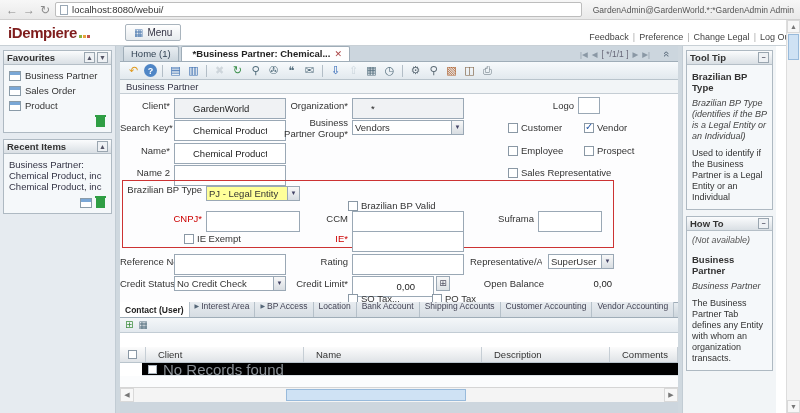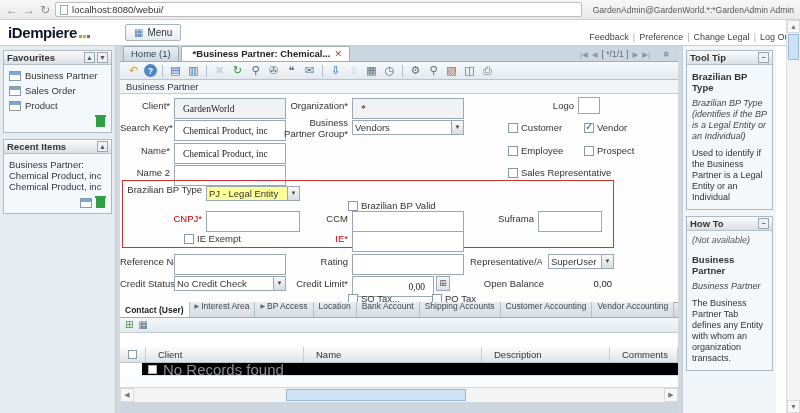--- a/index.html
+++ b/index.html
@@ -14,21 +14,21 @@
   .navbtn{color:#8b8b8b;font-size:12px;line-height:1;cursor:pointer;}
   .addrbar{flex:1;height:15px;background:#fff;border:1px solid #bdbdbd;border-radius:2px;
            display:flex;align-items:center;padding:0 4px;gap:4px;overflow:hidden;}
   .favicon{width:8px;height:10px;border:1px solid #9aa8b5;background:#fff;flex:none;}
   .url{font-size:9.5px;color:#333;white-space:nowrap;}
   .uinfo{font-size:8.5px;color:#555;white-space:nowrap;margin-left:6px;}
 
   
   .appheader{height:26px;background:#fff;border-bottom:1px solid #c8d0d6;display:flex;align-items:center;
              padding:0 8px;position:relative;}
-  .logo{font-size:15px;font-weight:bold;color:#0f172a;letter-spacing:-0.4px;display:flex;align-items:center;gap:2px;}
+  .logo{font-size:15px;font-weight:bold;color:#7f1d1d;letter-spacing:-0.4px;display:flex;align-items:center;gap:2px;}
   .logodots span{display:inline-block;width:3px;height:3px;margin-right:1px;}
   .menubtn{margin-left:34px;display:flex;align-items:center;gap:4px;padding:2px 8px;border:1px solid #a9b4bd;
            border-radius:2px;background:linear-gradient(#fff,#e7ebee);font-size:10px;color:#334;cursor:pointer;}
   .menuicon{color:#4e7bb0;font-size:10px;line-height:1;}
   .hlinks{position:absolute;right:8px;bottom:3px;font-size:9px;color:#444;display:flex;gap:4px;align-items:center;}
   .hlinks .sep{color:#aaa;}
   .hlinks .hlink{cursor:pointer;}
 
   
   .appbody{display:flex;height:367px;background:#fff;}
@@ -77,22 +77,22 @@
 
   
   .crumb{height:14px;background:#f2f5f7;border-bottom:1px solid #c5cdd4;font-size:9.5px;color:#334;
          padding:1px 0 0 6px;flex:none;}
 
   
   .form{position:relative;height:208px;background:#fdfdfe;overflow:hidden;flex:none;}
   .lbl{position:absolute;font-size:9.5px;color:#333;text-align:right;white-space:nowrap;line-height:11px;height:11px;}
   .lbl.wrap{white-space:normal;height:auto;}
   .lbl.red{color:var(--mand);}
-  .fld{position:absolute;height:21px;border:1px solid #9aa8b5;background:#fff;font-size:9.5px;padding:0 8px;
-       font-family:Liberation Serif, serif;color:#222;}
+  .fld{position:absolute;height:21px;border:1px solid #9aa8b5;background:#fff;font-size:9.5px;padding:0 18px;
+       font-family:Liberation Sans, sans-serif;color:#222;}
   .fld.ro{background:#f0f2f4;}
   .fld.num{text-align:right;}
   .combo{position:absolute;height:15px;border:1px solid #9aa8b5;background:#fff;display:flex;cursor:pointer;}
   .combo .ctext{flex:1;font-size:9.5px;padding:0 2px;overflow:hidden;white-space:nowrap;line-height:13px;}
   .combo.hl .ctext{background:var(--hl);}
   .combo .cbtn{width:12px;background:linear-gradient(#f8f8f8,#d8dde2);border-left:1px solid #9aa8b5;
                font-size:6px;color:#446;text-align:center;line-height:13px;}
   .cb{position:absolute;display:flex;align-items:center;gap:3px;font-size:9.5px;color:#333;cursor:pointer;}
   .cb .box{width:10px;height:10px;border:1px solid #8a98a5;background:#fff;position:relative;flex:none;}
   .cb.checked .box::after{content:"\2713";position:absolute;top:-3px;left:0;color:#2458a8;font-size:10px;font-weight:bold;}

